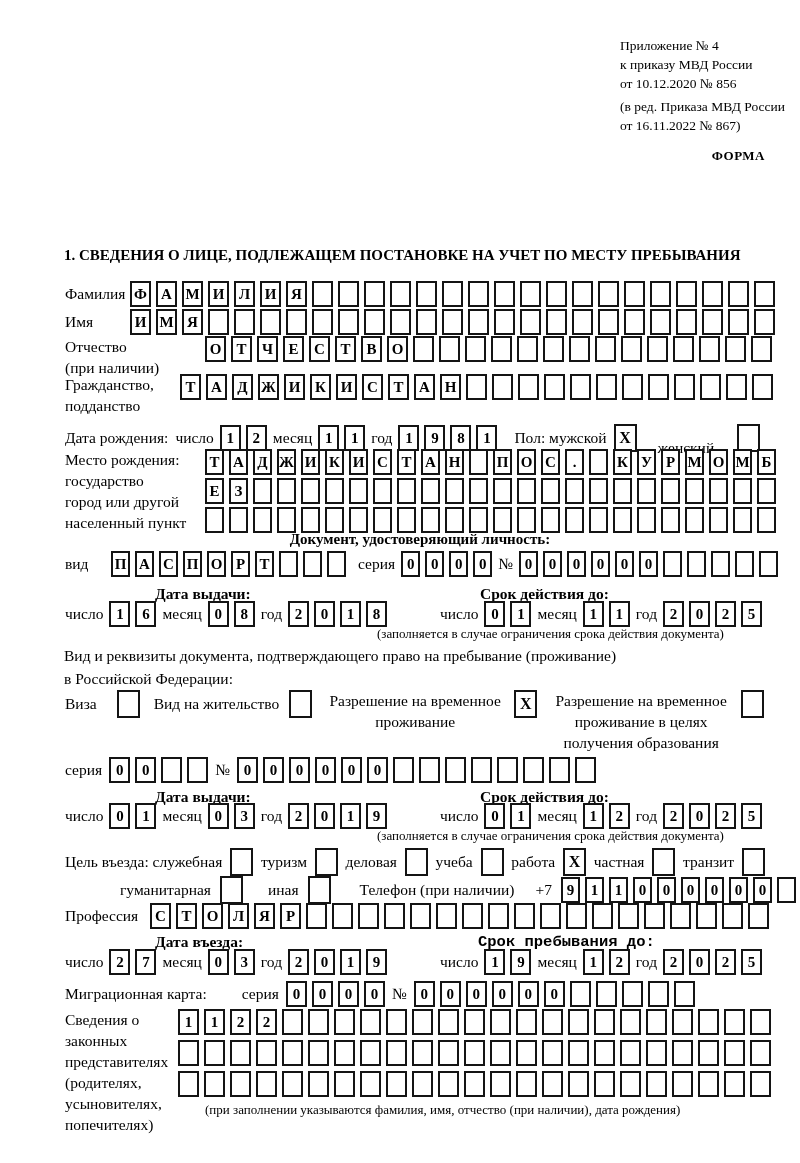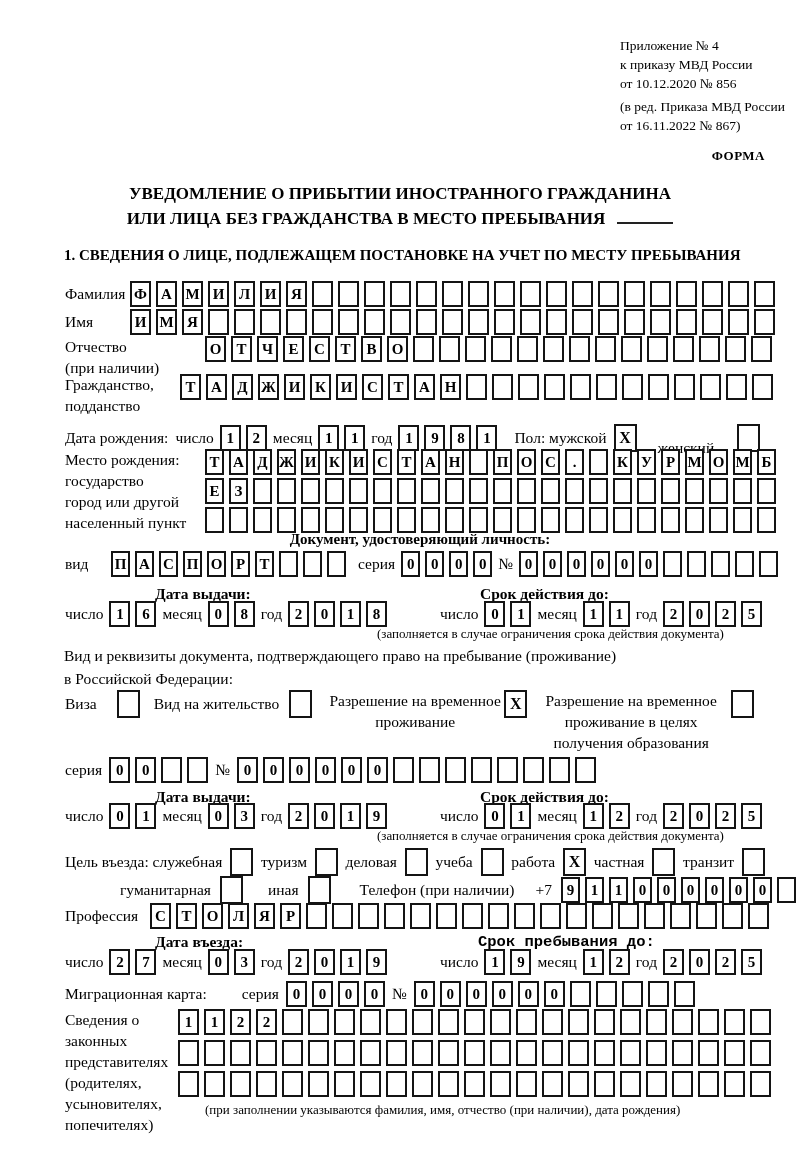--- a/index.html
+++ b/index.html
@@ -38,24 +38,20 @@
 
   <div class="abs meta">
     <div>Приложение № 4</div>
     <div>к приказу МВД России</div>
     <div>от 10.12.2020 № 856</div>
     <div class="gap">(в ред. Приказа МВД России</div>
     <div>от 16.11.2022 № 867)</div>
   </div>
   <div class="abs forma b">ФОРМА</div>
 
-  <div class="abs title b">
-    <div>УВЕДОМЛЕНИЕ О ПРИБЫТИИ ИНОСТРАННОГО ГРАЖДАНИНА</div>
-    <div><span>ИЛИ ЛИЦА БЕЗ ГРАЖДАНСТВА В МЕСТО ПРЕБЫВАНИЯ</span><span class="blank-line"></span></div>
-  </div>
 
   <div class="abs heading b">1. СВЕДЕНИЯ О ЛИЦЕ, ПОДЛЕЖАЩЕМ ПОСТАНОВКЕ НА УЧЕТ ПО МЕСТУ ПРЕБЫВАНИЯ</div>
 
   <div class="row" style="left:65px;top:281px;">
     <span class="lbl" style="width:65px;">Фамилия</span>
     <span class="cells">
         <span class="cell">Ф</span>
         <span class="cell">А</span>
         <span class="cell">М</span>
         <span class="cell">И</span>
@@ -380,21 +376,21 @@
 
   <div class="rowtop" style="left:65px;top:690px;gap:14px;">
     <span class="row" style="position:static;gap:20px;">
       <span class="lbl">Виза</span>
       <span class="chk"></span>
     </span>
     <span class="row" style="position:static;gap:10px;">
       <span class="lbl">Вид на жительство</span>
       <span class="chk"></span>
     </span>
-    <span class="rowtop" style="position:static;">
+    <span class="rowtop" style="position:static;gap:10px;">
       <span class="ctr" style="width:178px;">Разрешение на временное проживание</span>
       <span class="chk">X</span>
     </span>
     <span class="rowtop" style="position:static;gap:10px;">
       <span class="ctr" style="width:180px;">Разрешение на временное проживание в целях получения образования</span>
       <span class="chk"></span>
     </span>
   </div>
 
   <div class="row" style="left:65px;top:757px;gap:7px;">

